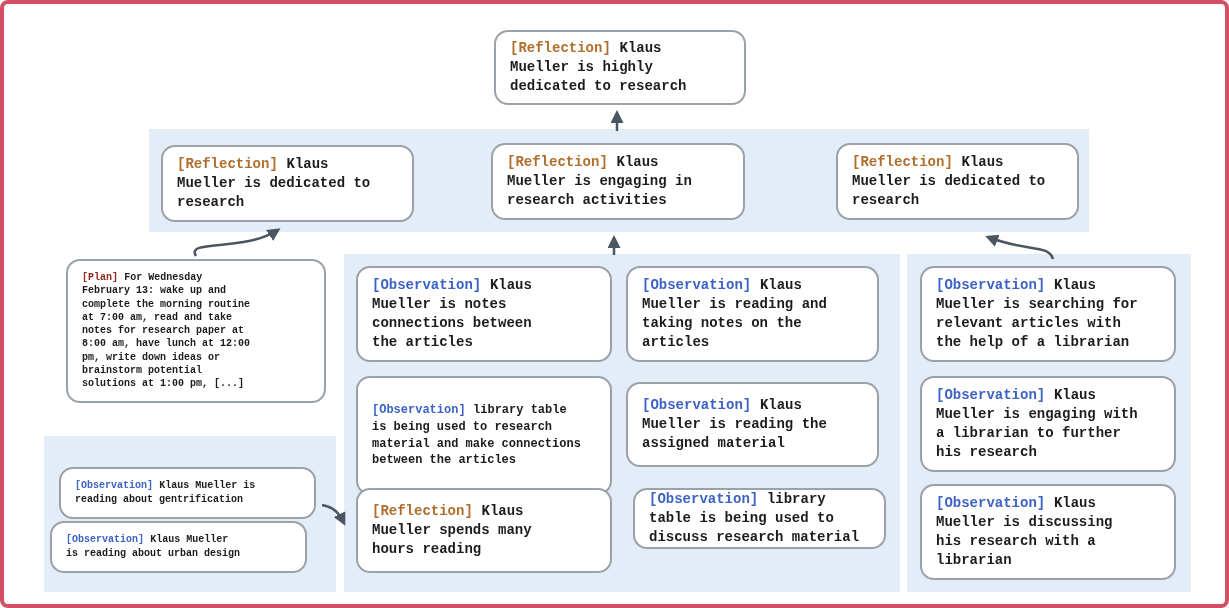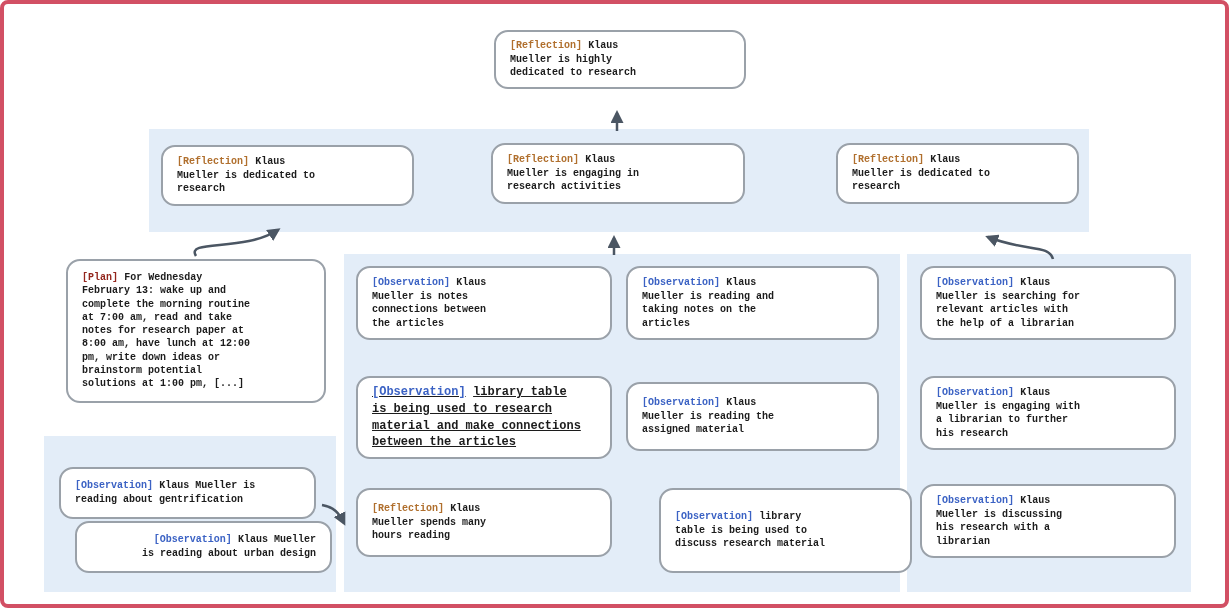--- a/index.html
+++ b/index.html
@@ -9,52 +9,52 @@
     border:4px solid var(--frame-border,#d25064);
     border-radius:8px;overflow:hidden;
     font-family:"Liberation Mono","DejaVu Sans Mono",monospace;
     font-weight:bold;color:var(--text,#1c1c1c);
   }
   .band{position:absolute;background:var(--band,#e3edf8);}
   .node{
     position:absolute;background:#fff;
     border:2.5px solid var(--box-border,#9aa1a9);
     border-radius:14px;padding:8px 14px;box-sizing:border-box;
-    font-size:10px;line-height:1.36;
+    font-size:14px;line-height:1.36;
   }
   .node .txt{white-space:pre-line;}
   .node .tag{margin-right:.62em;}
   .t-reflection .tag{color:var(--reflection-tag,#b06f2d);}
   .t-observation .tag{color:var(--observation-tag,#3b62c4);}
   .t-plan .tag{color:var(--plan-tag,#93251c);}
   .sm{font-size:10px;line-height:1.38;padding:10px 14px;}
-  .xs{font-size:12px;line-height:1.4;padding:6px 14px;text-decoration:underline;}
+  .xs{font-size:12px;line-height:1.4;padding:24px 14px;}
   .arrows{position:absolute;left:0;top:0;width:1229px;height:608px;pointer-events:none;}
   .watermark{
     position:absolute;left:828px;top:534px;
     font-family:"DejaVu Sans",sans-serif;font-weight:bold;
     font-size:32px;letter-spacing:1px;white-space:nowrap;
     color:rgba(163,169,176,0.9);
     text-shadow:-1px -1px 0 rgba(255,255,255,.95),1px 1px 0 rgba(255,255,255,.95),
                  1px -1px 0 rgba(255,255,255,.9),-1px 1px 0 rgba(255,255,255,.9);
   }
   
   #n-top{left:490px;top:26px;width:252px;padding:7px 14px;}
   #n-refl1{left:157px;top:141px;width:253px;}
   #n-refl2{left:487px;top:139px;width:254px;}
   #n-refl3{left:832px;top:139px;width:243px;}
   #n-plan{left:62px;top:255px;width:260px;line-height:1.33;}
   #n-obs-gentr{left:55px;top:447px;width:257px;margin-top:16px;}
-  #n-obs-urban{left:71px;top:517px;width:257px;text-align:right;}
+  #n-obs-urban{left:46px;top:517px;width:257px;}
   #n-obs-conn{left:352px;top:262px;width:256px;}
   #n-obs-libres{left:352px;top:372px;width:256px;}
   #n-refl-hours{left:352px;top:484px;width:256px;padding:12px 14px;}
   #n-obs-notes{left:622px;top:262px;width:253px;}
   #n-obs-assigned{left:622px;top:378px;width:253px;padding:12px 14px;}
-  #n-obs-discuss{left:655px;top:484px;width:253px;padding:20px 14px;}
+  #n-obs-discuss{left:629px;top:484px;width:253px;padding:0 14px;}
   #n-obs-search{left:916px;top:262px;width:256px;}
   #n-obs-engage{left:916px;top:372px;width:256px;}
   #n-obs-disc2{left:916px;top:480px;width:256px;}
   
   #band-refl{left:145px;top:125px;width:940px;height:103px;}
   #band-left{left:40px;top:432px;width:292px;height:156px;}
   #band-mid{left:340px;top:250px;width:556px;height:338px;}
   #band-right{left:903px;top:250px;width:284px;height:338px;}
 </style>
 </head>

